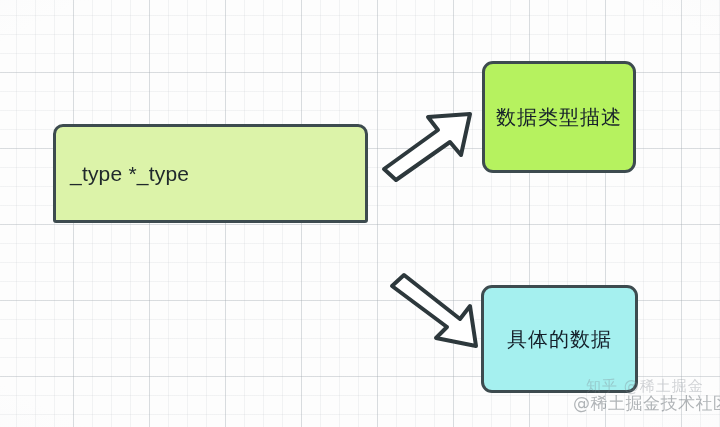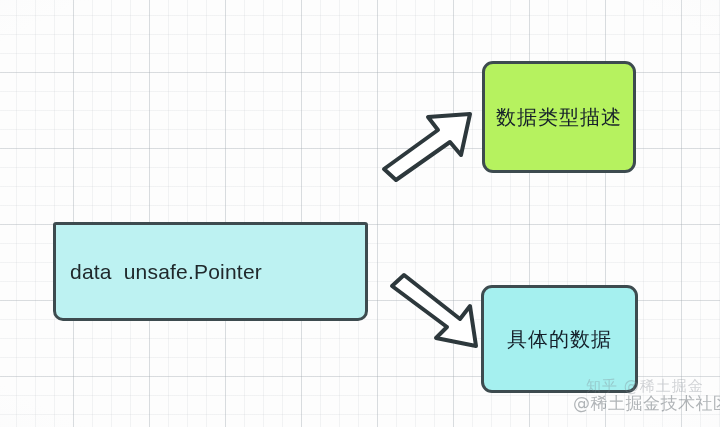--- a/index.html
+++ b/index.html
@@ -110,24 +110,24 @@
     font-size: 17px;
     color: rgba(70,78,86,0.42);
     letter-spacing: 0.5px;
   }
 </style>
 </head>
 <body>
 
 <div id="canvas">
 
+  <div class="node struct-top">
+    <span class="struct-label">_type *_type</span>
+  </div>
 
-  <div class="node struct-bottom">
-    <span class="struct-label">data  unsafe.Pointer</span>
-  </div>
 
   <div class="arrow arrow-up">
     <svg width="100" height="76" viewBox="0 0 100 76">
       <path d="M6 61 L60 22 L50 9 L92 6 L83 47 L72 34 L18 72 Z" fill="#ffffff" stroke="#2d383c" stroke-width="4" stroke-linejoin="round" stroke-linecap="round"></path>
     </svg>
   </div>
 
   <div class="arrow arrow-down">
     <svg width="100" height="80" viewBox="0 0 100 80">
       <path d="M8 14 L20 3 L76 47 L86 34 L92 74 L52 66 L63 55 L8 14 Z" fill="#ffffff" stroke="#2d383c" stroke-width="4" stroke-linejoin="round" stroke-linecap="round"></path>

